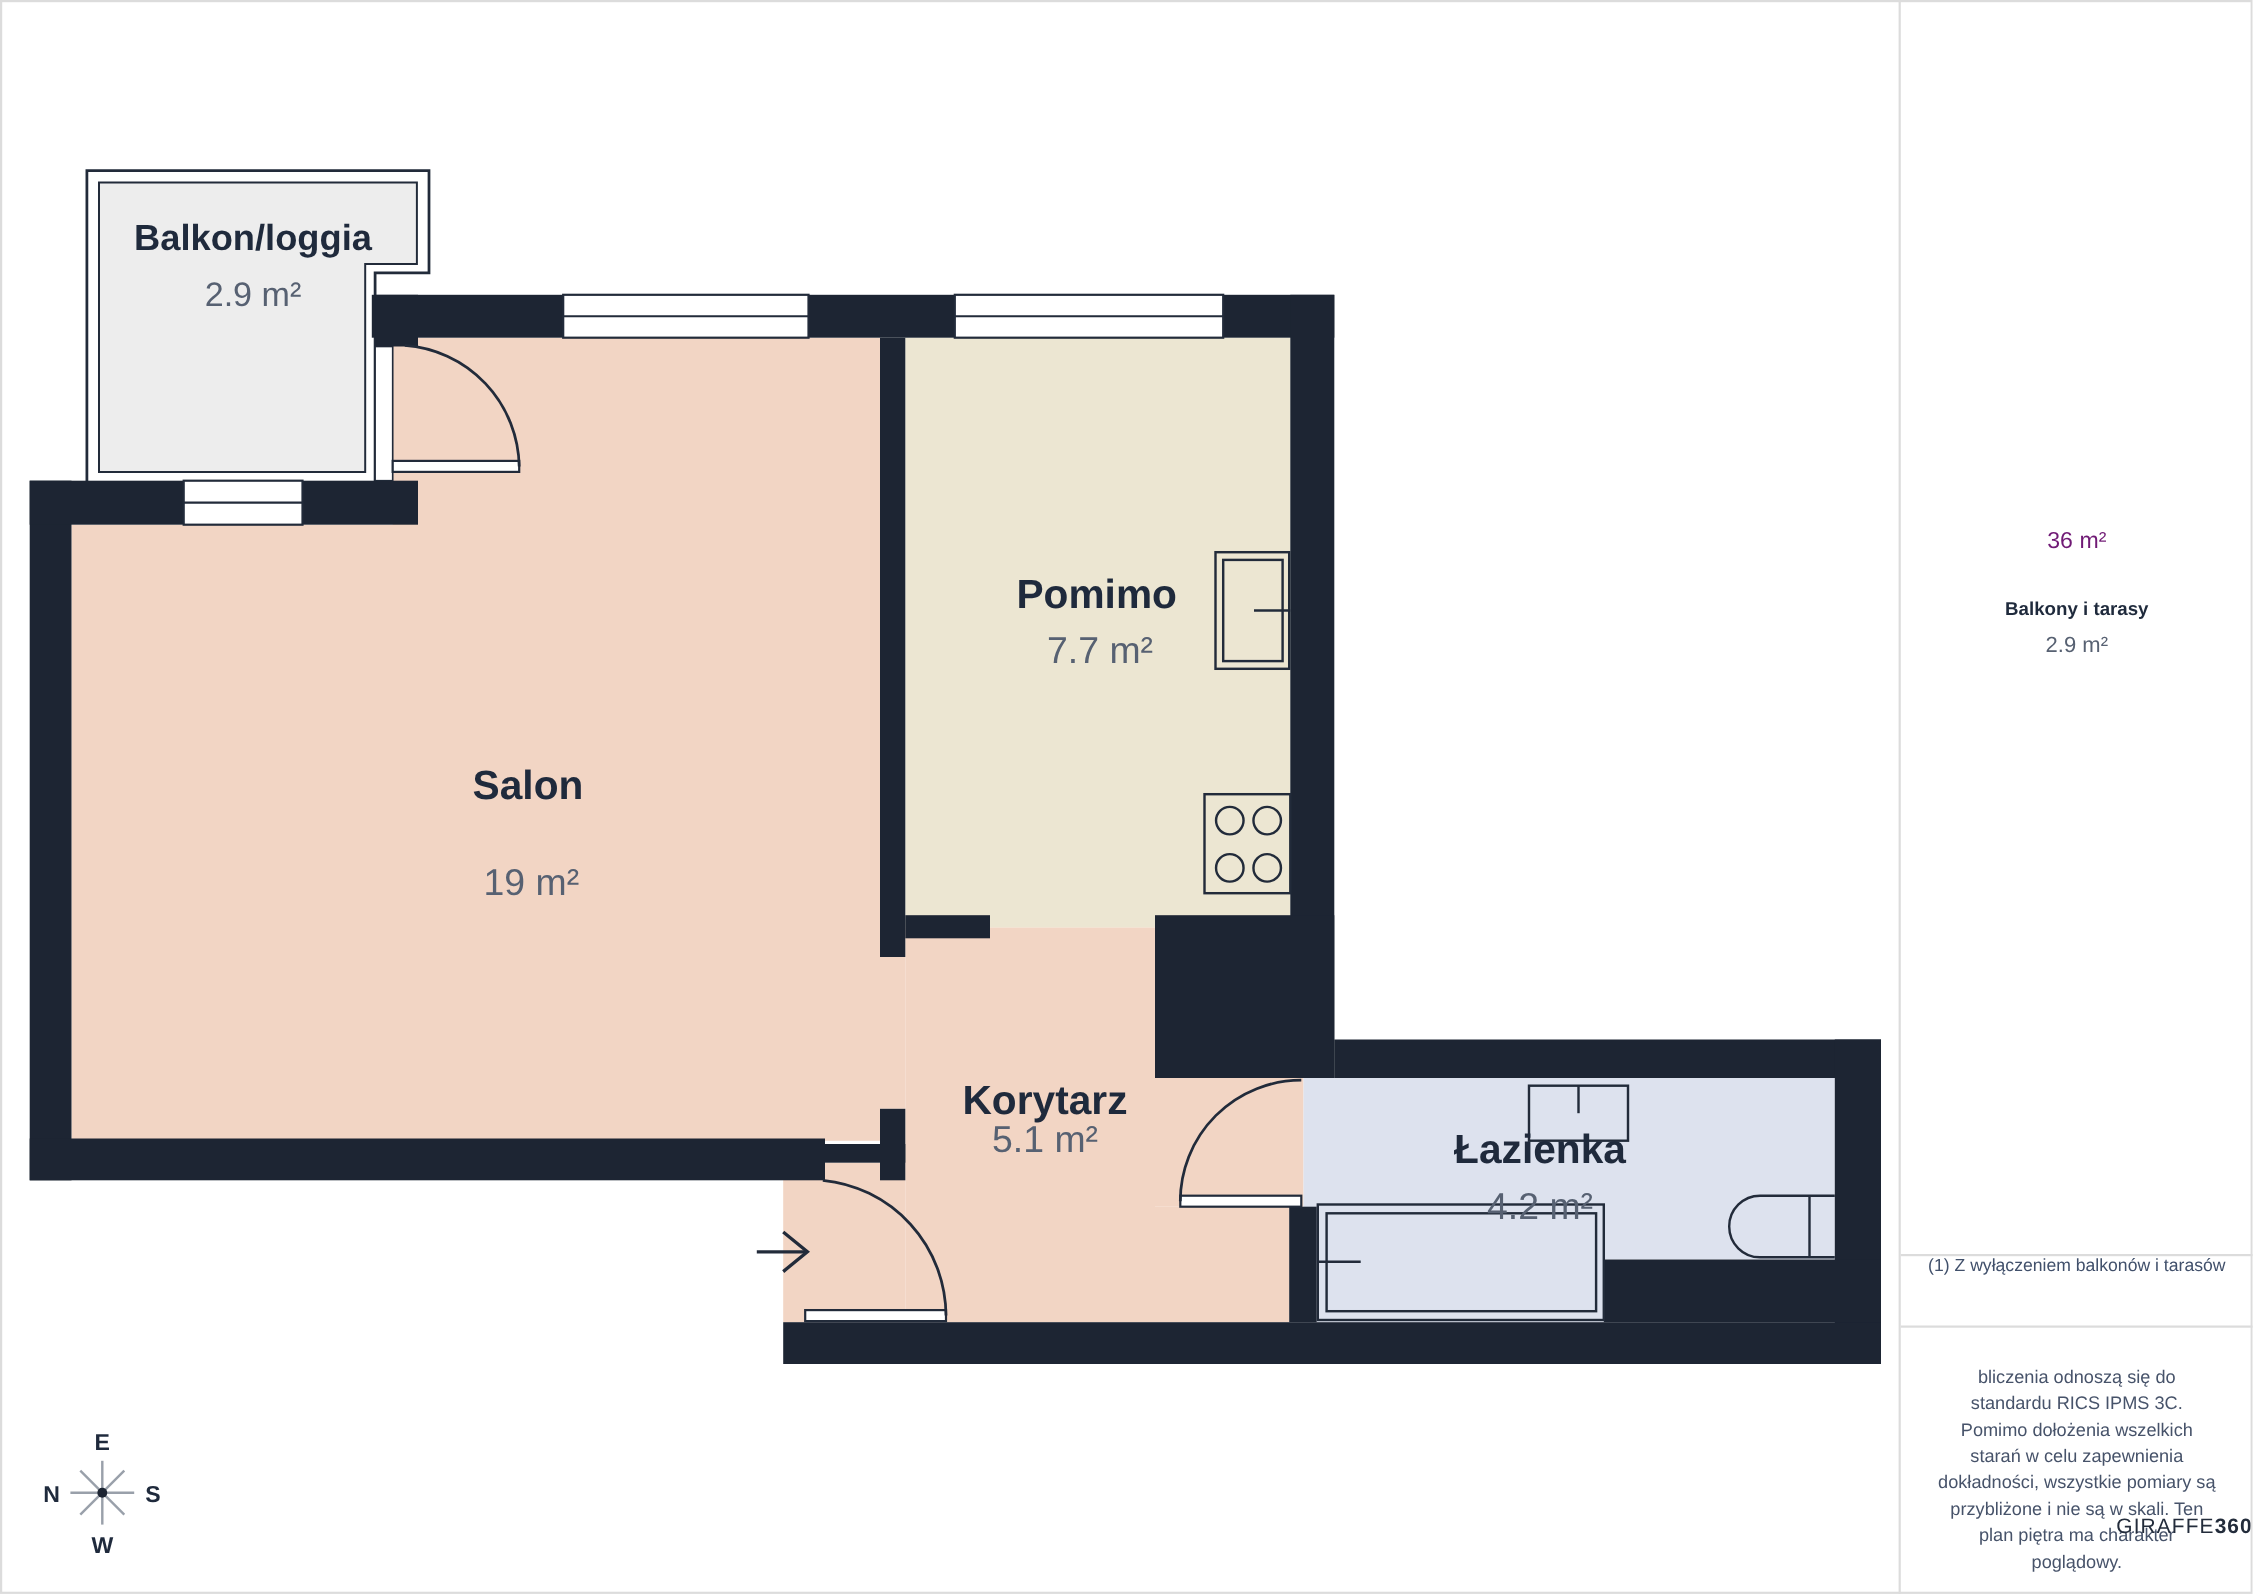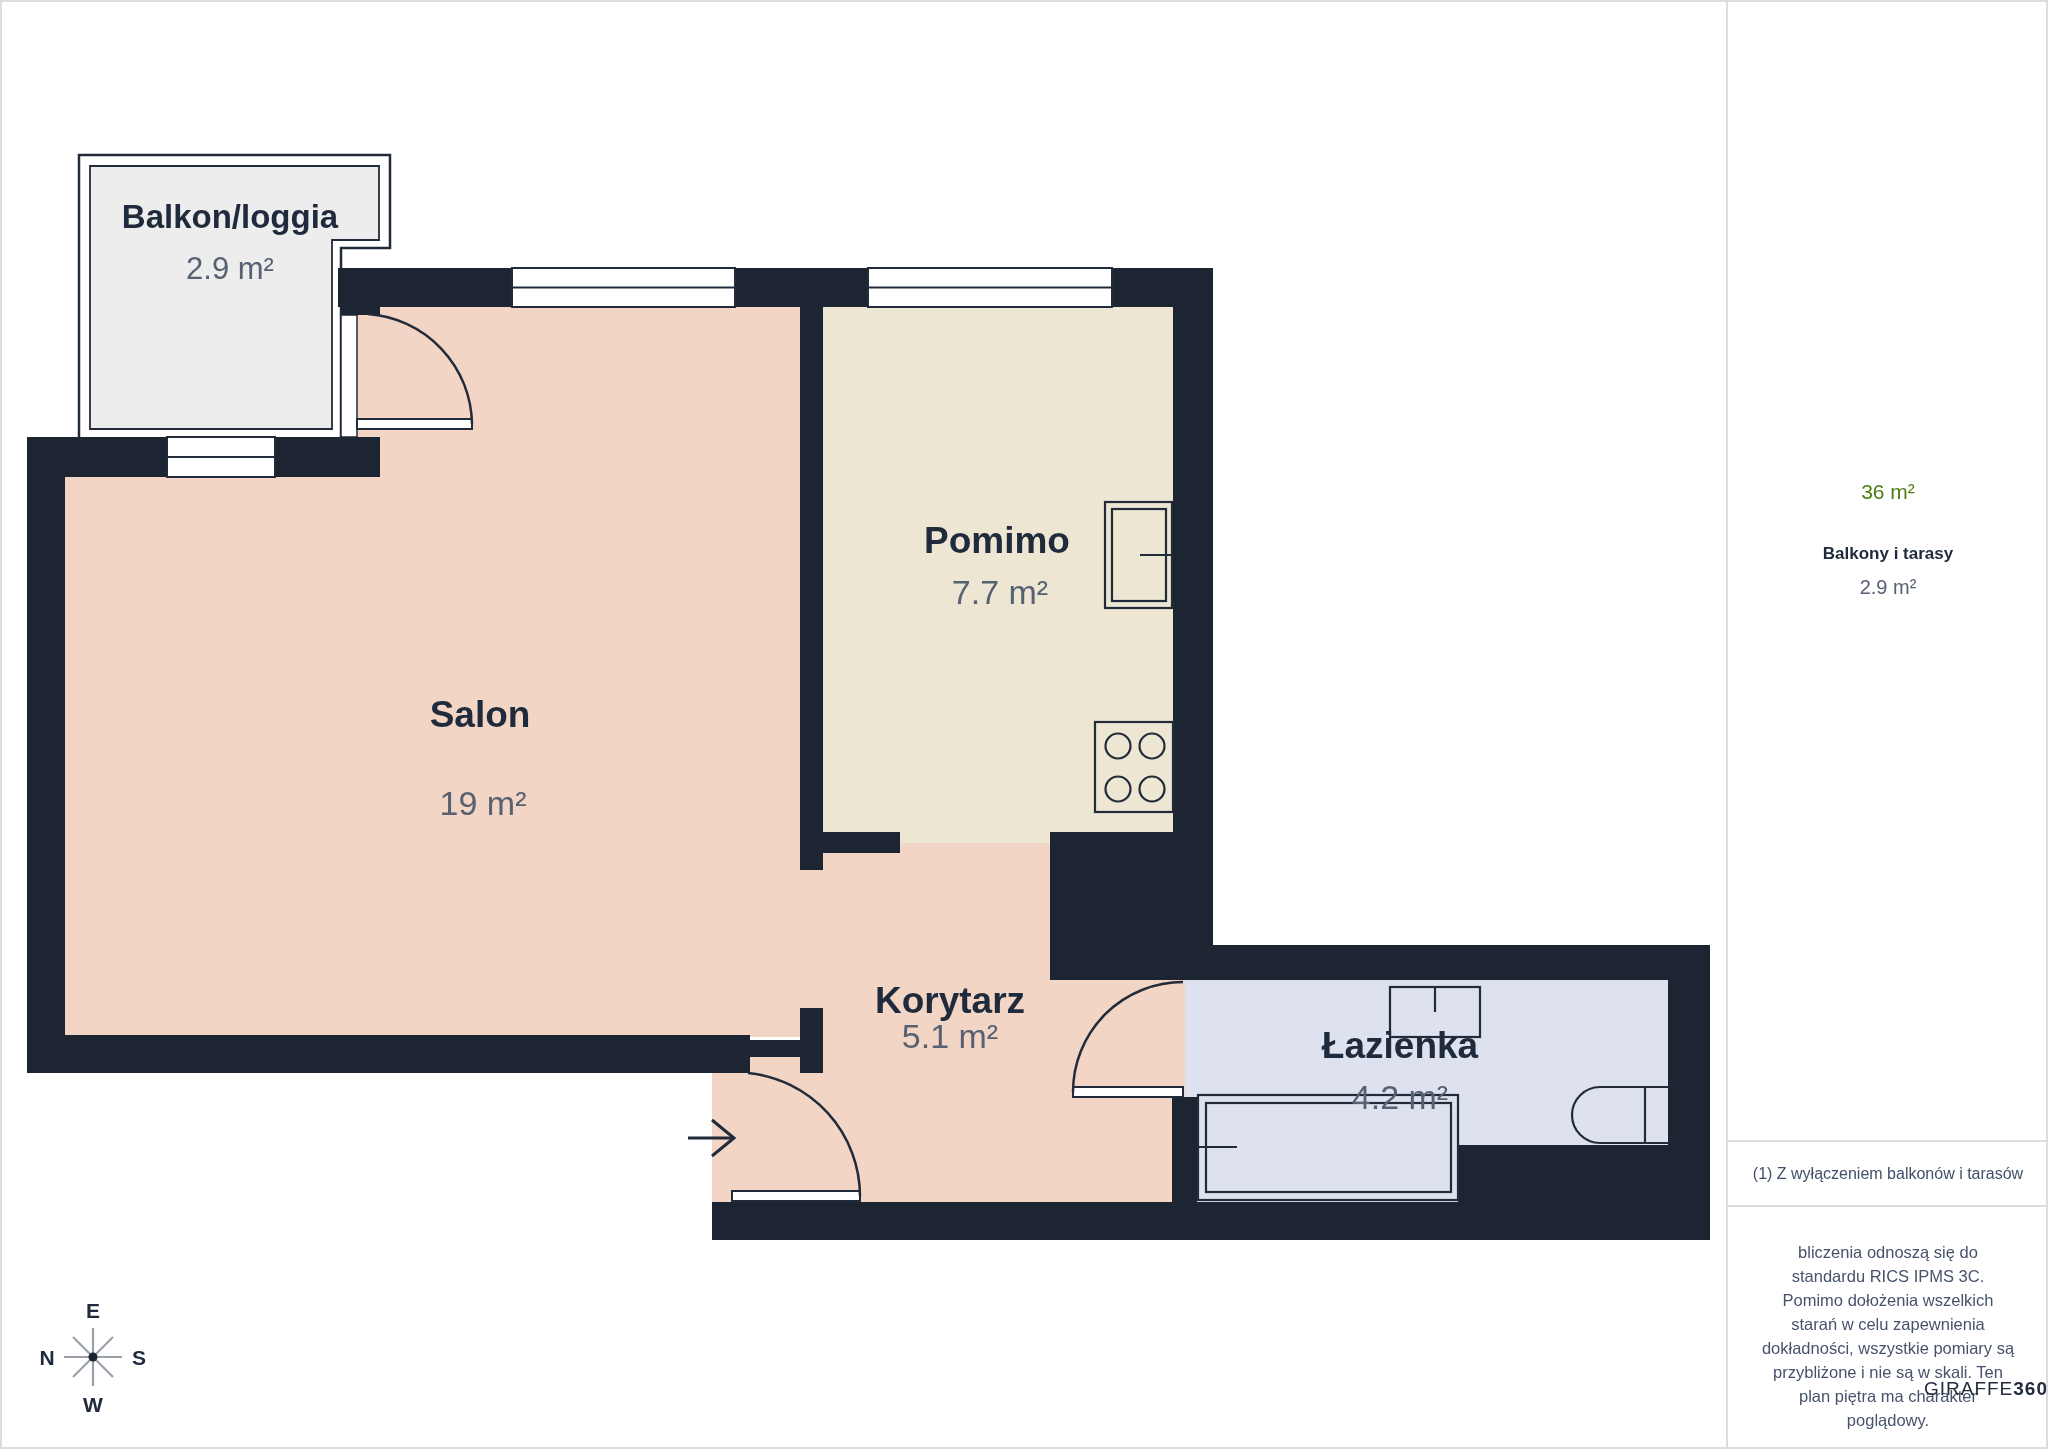--- a/index.html
+++ b/index.html
@@ -31,27 +31,27 @@
     position:absolute;left:1726px;top:0;width:322px;height:1449px;
     border-left:2px solid #dcdcdc;
     box-sizing:border-box;
   }
   .sb-summary{
     position:absolute;top:466px;left:0;right:0;
     text-align:center;color:#1f2a3c;
   }
   .sb-title{font-size:20px;font-weight:700;line-height:27px;}
   .sb-title sup{font-size:11px;font-weight:700;}
-  .sb-value{font-size:21px;color:#4d7c0f;margin-top:14px;}
+  .sb-value{font-size:21px;color:#701a75;margin-top:14px;}
   .sb-sublabel{font-size:17px;font-weight:700;margin-top:40px;}
   .sb-subvalue{font-size:20px;color:#576172;margin-top:12px;}
   .sb-footnote{
     position:absolute;top:1140px;left:0;right:0;height:67px;
     border-top:2px solid #dcdcdc;border-bottom:2px solid #dcdcdc;
-    display:flex;align-items:center;justify-content:center;
+    display:flex;justify-content:center;
     font-size:16px;color:#41506b;
     box-sizing:border-box;
   }
   .sb-disclaimer{
     position:absolute;top:1240px;left:50%;width:256px;
     transform:translateX(-50%);
     text-align:center;
     font-size:16.5px;line-height:24px;color:#47536a;
   }
   .sb-logo{

